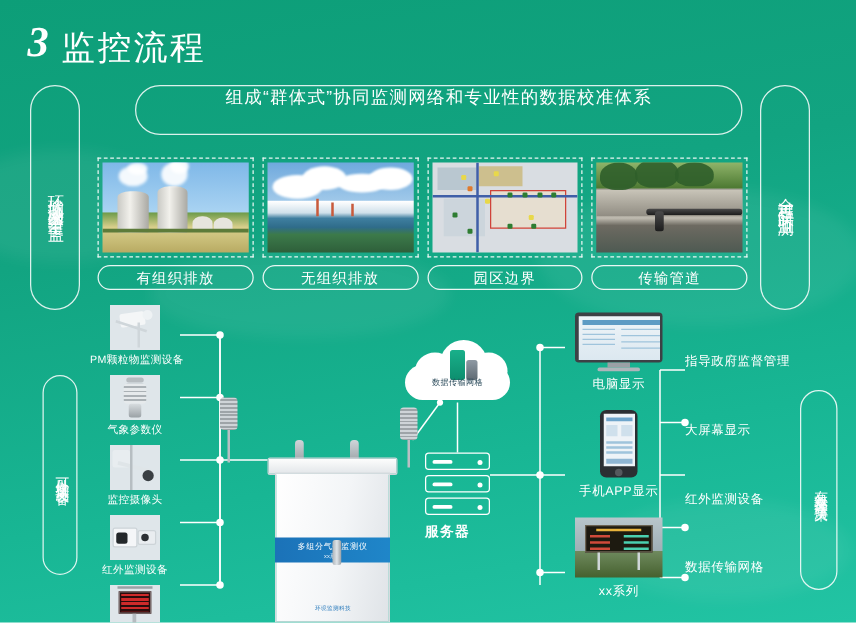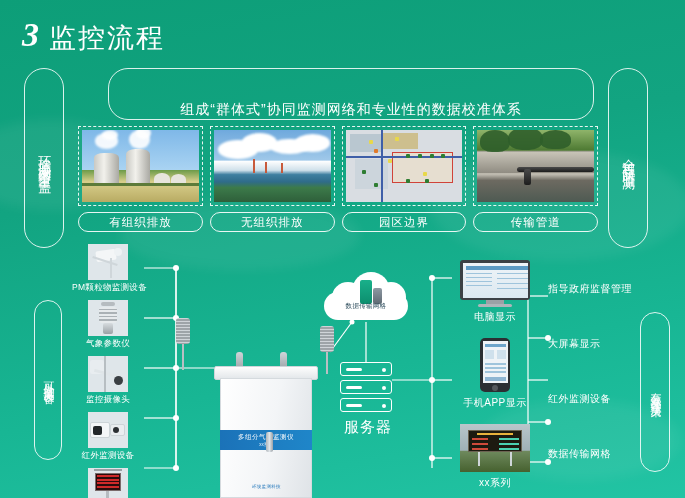--- a/index.html
+++ b/index.html
@@ -14,23 +14,23 @@
   
   .bg-blob { position:absolute; border-radius:50%; background:rgba(255,255,255,0.06); filter: blur(6px); }
 
   
   .title-row { position:absolute; left:22px; top:18px; display:flex; align-items:flex-end; gap:10px; }
   .title-num { font-size:34px; font-weight:bold; line-height:1; font-family:"Liberation Serif", serif; font-style:italic; }
   .title-text { font-size:27px; letter-spacing:2px; line-height:1; font-weight:normal; }
 
   
   .banner {
-    position:absolute; left:108px; top:68px; width:486px; height:52px;
+    position:absolute; left:108px; top:68px; width:486px; height:40px;
     border:1.5px solid rgba(255,255,255,0.85); border-radius:20px;
-    display:flex; align-items:flex-end; justify-content:center;
+    display:flex; align-items:flex-start; justify-content:center;
     font-size:14px; letter-spacing:1px;
   }
 
   
   .vpill {
     position:absolute; border:1.5px solid rgba(255,255,255,0.85); border-radius:22px;
     display:flex; align-items:center; justify-content:center;
   }
   .vpill span {
     writing-mode: vertical-rl; text-orientation: upright;
@@ -120,25 +120,25 @@
   .cloud-srv { position:absolute; left:36px; top:8px; width:12px; height:24px;
                background:linear-gradient(#19b08a,#0d8e6e); border-radius:2px; z-index:3; }
   .cloud-srv2 { position:absolute; left:49px; top:16px; width:9px; height:16px;
                 background:linear-gradient(#8e99a3,#5f6a73); border-radius:2px; z-index:3; }
 
   
   .server { position:absolute; left:340px; top:362px; width:52px; }
   .srack { width:52px; height:14px; border:1.6px solid #fff; border-radius:3px; margin-bottom:4px; position:relative; }
   .srack::before { content:""; position:absolute; left:5px; top:5px; width:16px; height:3px; background:#fff; border-radius:2px; }
   .srack::after  { content:""; position:absolute; right:5px; top:5px; width:4px; height:4px; background:#fff; border-radius:50%; }
-  .server-lbl { text-align:right; font-size:15px; margin-top:6px; letter-spacing:1px; }
+  .server-lbl { text-align:left; font-size:11px; margin-top:6px; letter-spacing:1px;font-weight:bold; }
 
   
   .outcol { position:absolute; left:452px; top:250px; width:86px; }
-  .out { margin-bottom:14px; text-align:center;margin-top:10px; }
+  .out { margin-bottom:14px; text-align:center; }
   .out .screen { margin:0 auto; position:relative; }
   .out .lbl { font-size:10px; margin-top:4px; letter-spacing:.5px; white-space:nowrap; }
 
   
   .mon { width:70px; height:46px; }
   .mon-frame { width:70px; height:40px; background:#3c4145; border-radius:3px; padding:2.5px; }
   .mon-scr { width:100%; height:100%; background:linear-gradient(#eef4f8,#dce8f0); position:relative; overflow:hidden; }
   .mon-stand { width:18px; height:4px; background:#9aa1a6; margin:0 auto; }
   .mon-base { width:34px; height:3px; background:#aeb5ba; margin:0 auto; border-radius:2px; }
   .row-l { position:absolute; background:#9fc4dc; height:1.5px; }

